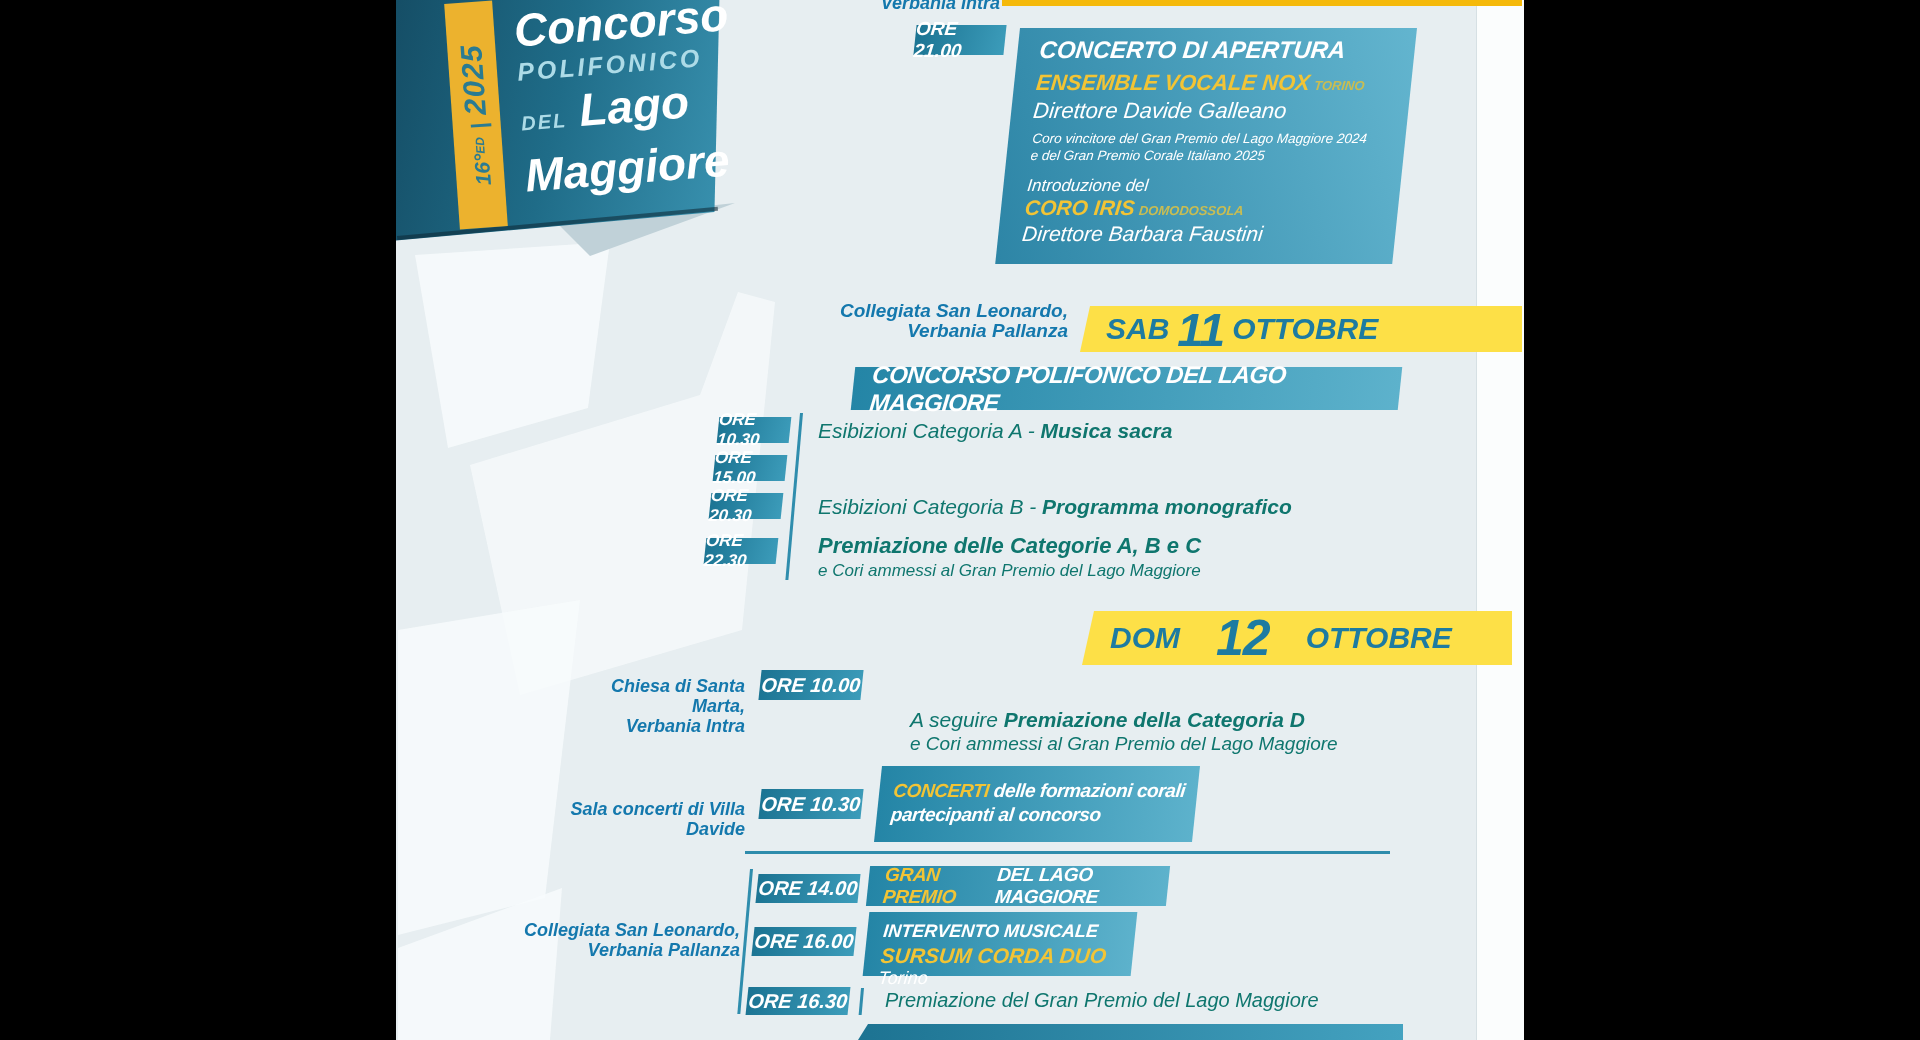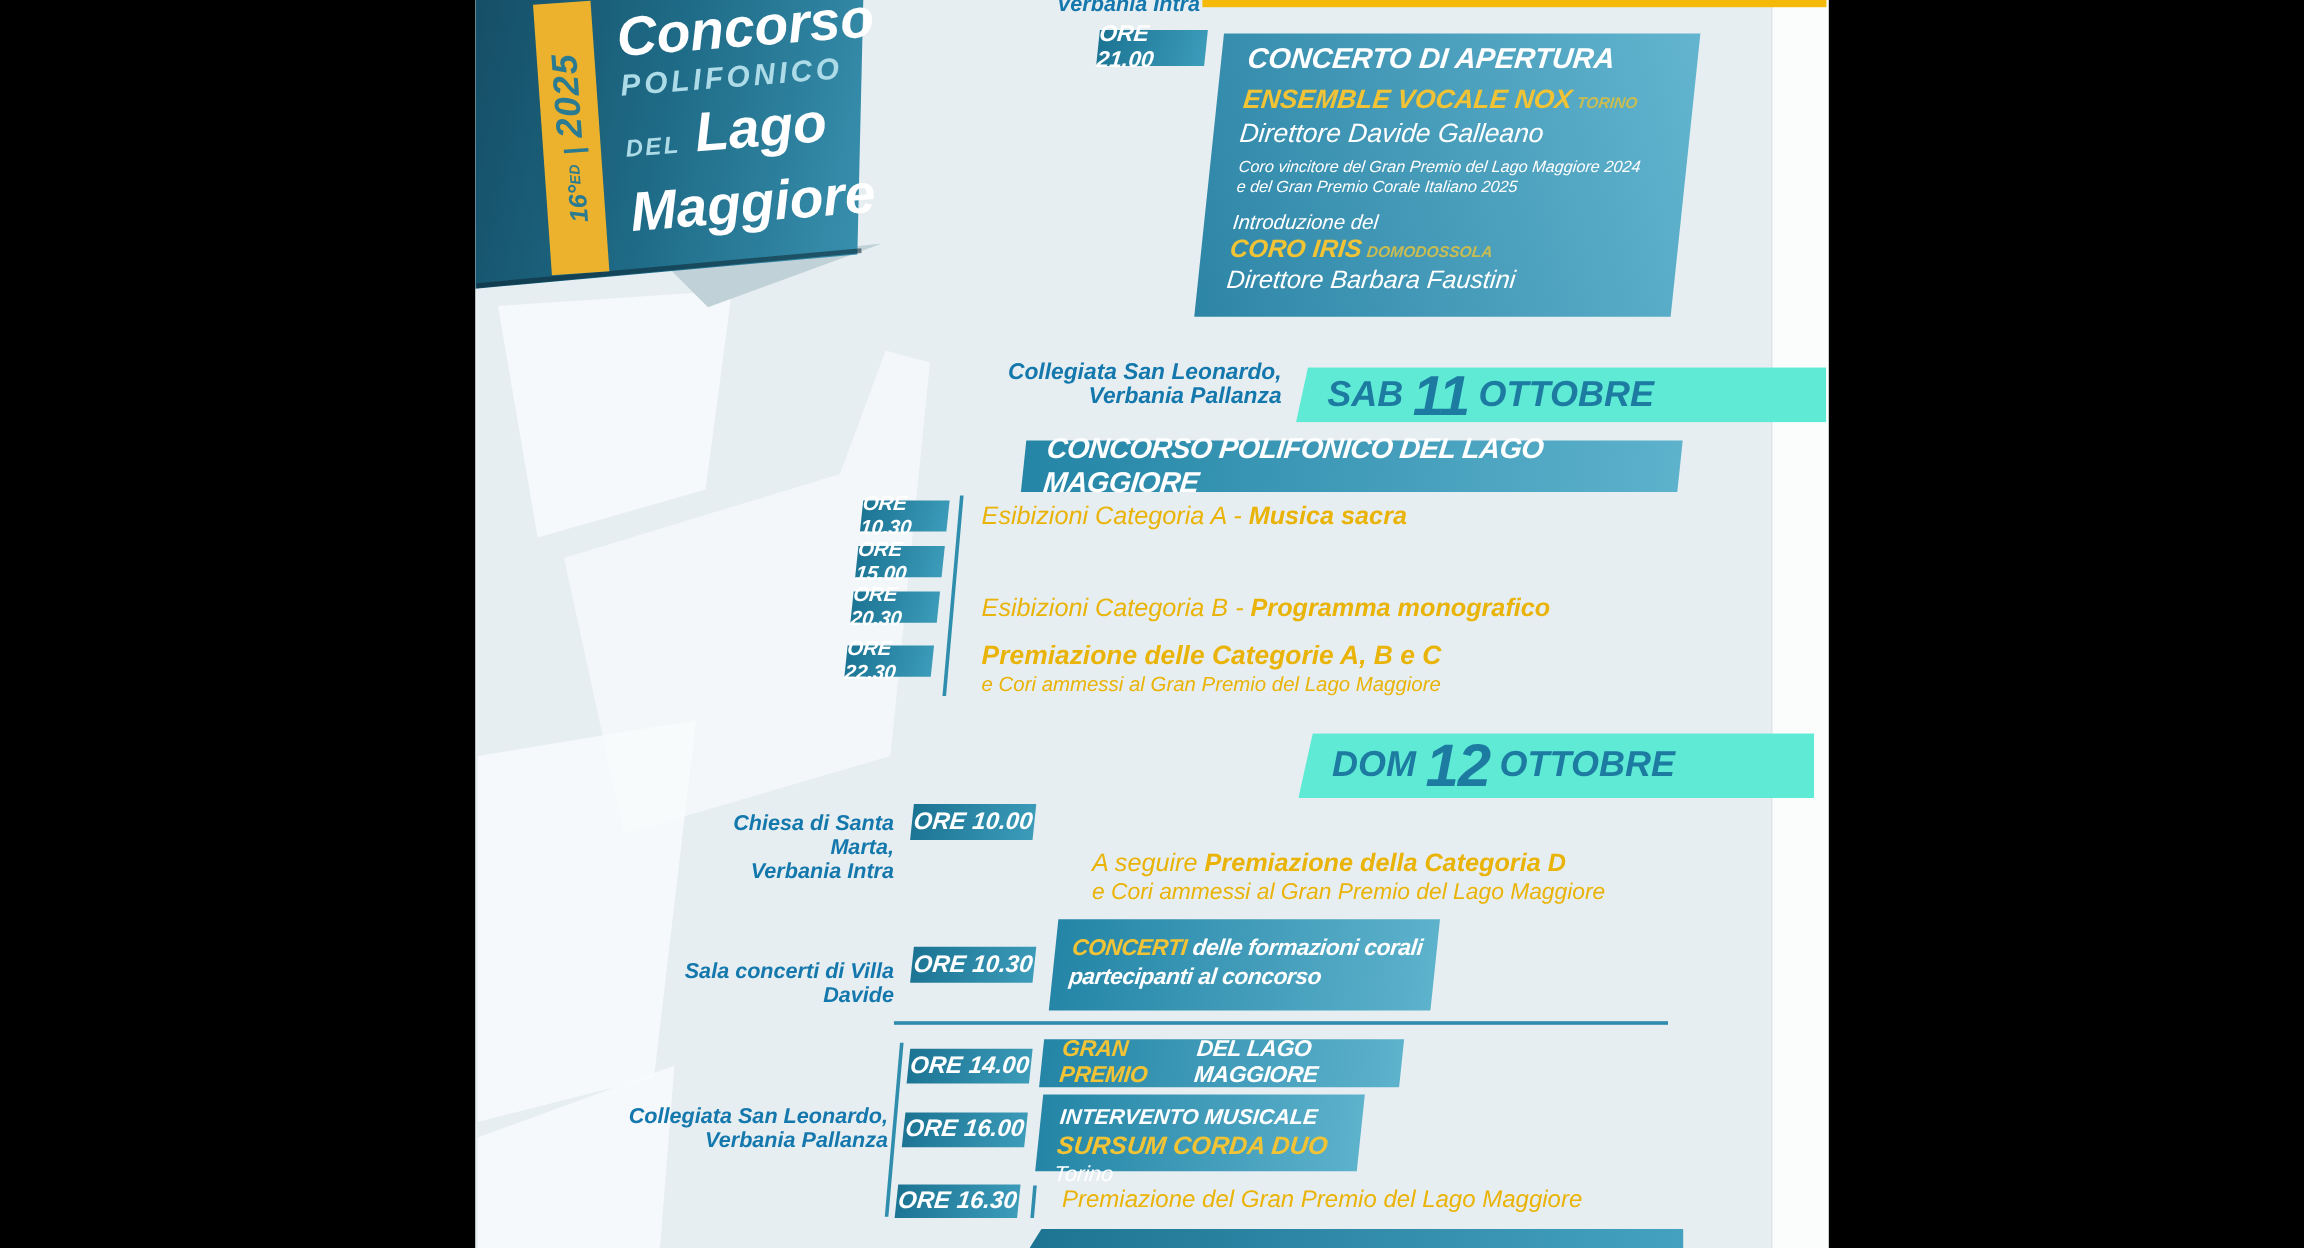--- a/index.html
+++ b/index.html
@@ -28,24 +28,24 @@
   #edition-tag{left:452px;top:2px;width:48px;height:226px;background:#ecb22e;transform:rotate(-4deg);}
   #edition-inner{position:absolute;left:50%;top:50%;transform:translate(-50%,-50%) rotate(-90deg);
     white-space:nowrap;color:#2a7b92;font-weight:bold;}
   .ed-num{font-size:21px;} .ed-ed{font-size:12px;vertical-align:4px;} .ed-sep{font-size:22px;padding:0 8px;}
   .ed-year{font-size:30px;letter-spacing:1px;}
   
   .orebox{display:flex;align-items:center;justify-content:center;color:#fff;font-style:italic;
     font-weight:600;background:linear-gradient(100deg,#1b7392,#3c9cba);transform:skewX(-6deg);}
   .tealbox{background:linear-gradient(90deg,#2485a6,#5db2cc);transform:skewX(-6deg);color:#fff;font-weight:bold;}
   .loc{color:#1478ad;font-weight:bold;text-align:right;font-size:18px;line-height:20px;}
-  .ybanner{background:#5eead4;color:#1d7ba1;font-weight:800;display:flex;align-items:center;}
+  .ybanner{background:#fde047;color:#1d7ba1;font-weight:800;display:flex;align-items:center;}
   .day{font-size:30px;} .daynum{font-size:47px;margin:0 8px;letter-spacing:-1px;} .month{font-size:30px;}
   .vline{width:3px;background:#2f8dad;transform:skewX(-5deg);transform-origin:top;}
-  .rowtext{color:#eab308;font-size:21px;white-space:nowrap;}
+  .rowtext{color:#0f766e;font-size:21px;white-space:nowrap;}
   .rowtext b{font-weight:bold;}
   .yellow{color:#f2c435;} .mutedcity{color:#c9bd52;font-size:13px;font-weight:bold;}
   
   #opening-box{left:1020px;top:28px;width:397px;height:236px;
     background:linear-gradient(70deg,#2d85a6,#63b5cf);transform:skewX(-6deg);transform-origin:top left;color:#fff;}
   #opening-box .l{position:absolute;left:22px;white-space:nowrap;}
 </style>
 </head>
 <body>
 
@@ -118,21 +118,21 @@
 
   <div class="abs orebox" style="left:710px;top:493px;width:72px;height:26px;font-size:17px;">ORE 20.30</div>
   <div class="abs rowtext" style="left:818px;top:495px;">
     <span>Esibizioni Categoria B - </span><b>Programma monografico</b>
   </div>
 
   <div class="abs orebox" style="left:705px;top:538px;width:72px;height:26px;font-size:17px;">ORE 22.30</div>
   <div class="abs rowtext" style="left:818px;top:533px;font-size:22px;font-weight:bold;text-align:right;">Premiazione delle Categorie A, B e C</div>
   <div class="abs rowtext" style="left:818px;top:561px;font-size:17px;">e Cori ammessi al Gran Premio del Lago Maggiore</div>
 
-  <div class="abs ybanner" style="left:1082px;top:611px;width:430px;height:54px;padding-left:28px;box-sizing:border-box;clip-path:polygon(12px 0,100% 0,100% 100%,0 100%);">
+  <div class="abs ybanner" style="left:1082px;top:611px;width:430px;height:54px;padding-left:28px;box-sizing:border-box;clip-path:polygon(12px 0,100% 0,100% 100%,0 100%);gap:28px;">
     <span class="day">DOM</span>
     <span class="daynum" style="font-size:50px;">12</span>
     <span class="month">OTTOBRE</span>
   </div>
 
   <div class="abs loc" style="left:560px;top:676px;width:185px;">
     <div>Chiesa di Santa Marta,</div>
     <div>Verbania Intra</div>
   </div>
   <div class="abs orebox" style="left:760px;top:670px;width:102px;height:30px;font-size:20px;">ORE 10.00</div>

